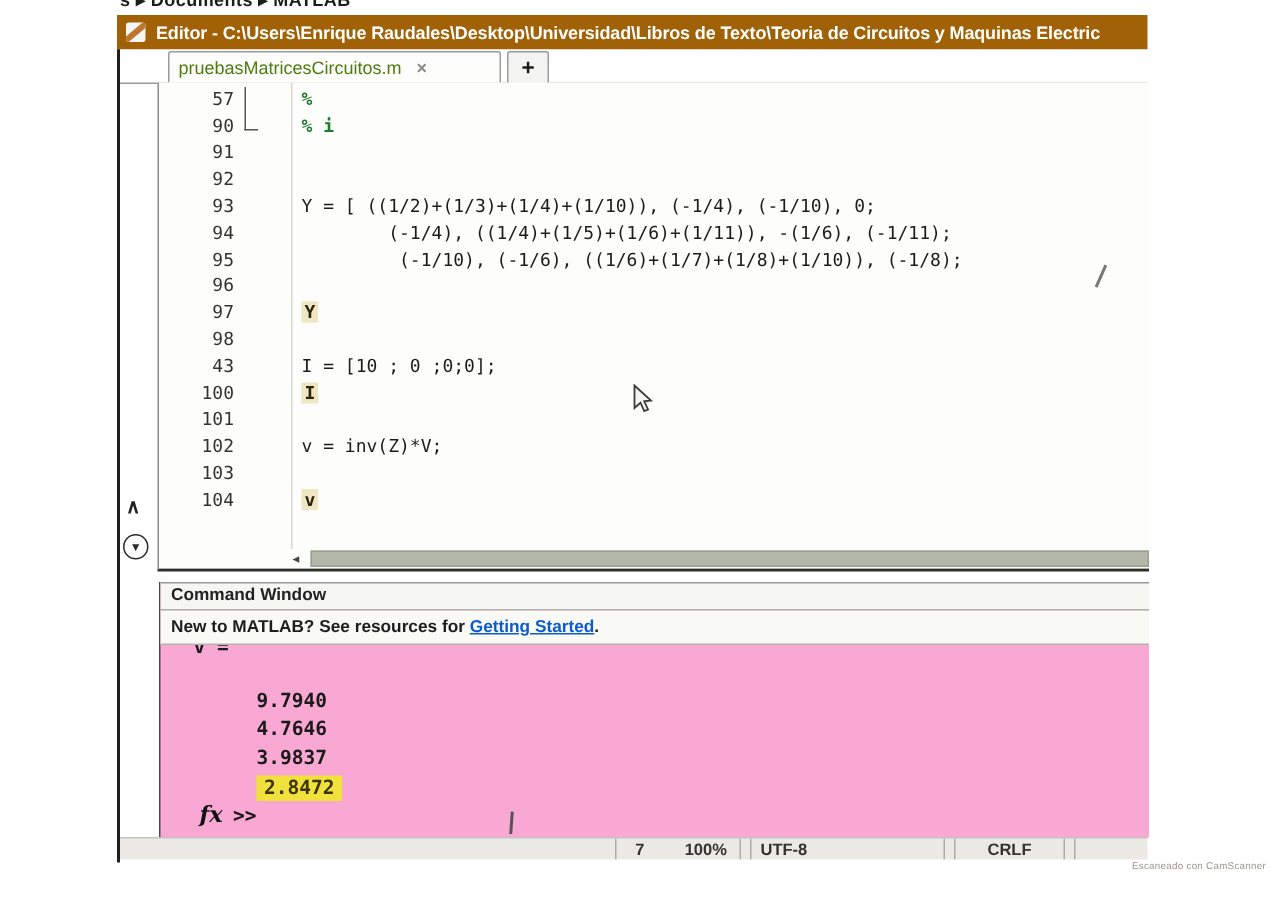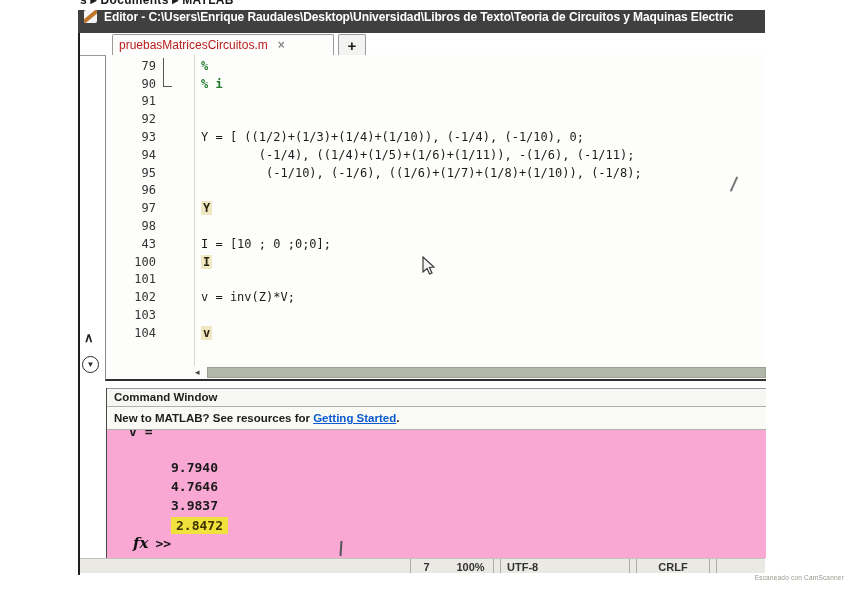--- a/index.html
+++ b/index.html
@@ -8,35 +8,35 @@
 
   
   .breadcrumb{position:absolute;left:80px;top:-7px;font-size:12px;font-weight:700;
               color:#1c1c1c;letter-spacing:.3px;white-space:nowrap;}
 
   
   .window{position:absolute;left:78px;top:10px;width:687px;height:562px;background:#ffffff;}
   .window .left-edge{position:absolute;left:0;top:0;width:2px;height:565px;background:#1f1f1f;}
 
   
-  .titlebar{position:absolute;left:0;top:0;width:687px;height:23px;background:#404040;
-            display:flex;align-items:flex-start;overflow:hidden;}
+  .titlebar{position:absolute;left:0;top:0;width:687px;height:23px;background:#a16207;
+            display:flex;align-items:center;overflow:hidden;}
   .doc-icon{position:relative;width:13px;height:13px;margin:0 7px 0 6px;background:#f5f5f5;
             border-radius:2px;flex:0 0 auto;overflow:hidden;}
   .doc-icon::after{content:"";position:absolute;left:-3px;top:4px;width:20px;height:4px;
             background:#c0762a;transform:rotate(-40deg);}
   .title-text{color:#ffffff;font-size:12px;font-weight:600;white-space:nowrap;letter-spacing:-0.1px;}
 
   
   .tabbar{position:absolute;left:2px;top:23px;width:685px;height:22px;background:#ffffff;
           border-bottom:1px solid #9a9a9a;}
   .tab{position:absolute;left:32px;top:1px;height:21px;width:222px;background:#fdfdfc;
        border:1px solid #9a9a9a;border-bottom:none;border-radius:2px 2px 0 0;
        display:flex;align-items:center;padding:0 6px;box-sizing:border-box;}
-  .tab-label{font-size:12px;color:#b91c1c;white-space:nowrap;}
+  .tab-label{font-size:12px;color:#4d7c0f;white-space:nowrap;}
   .tab-close{margin-left:10px;font-size:12px;color:#8a8a8a;font-weight:700;cursor:default;}
   .tab-plus{position:absolute;left:258px;top:1px;height:21px;width:26px;background:#f3f3f1;
        border:1px solid #9a9a9a;border-bottom:none;border-radius:2px 2px 0 0;
        display:flex;align-items:center;justify-content:center;font-size:15px;font-weight:700;color:#1a1a1a;}
 
   
   .editor{position:absolute;left:27px;top:45px;width:660px;height:324px;background:#fdfdfb;
           border-left:1px solid #8a8a8a;border-bottom:2px solid #2e2e2e;overflow:hidden;}
   .gutter-divider{position:absolute;left:88px;top:0;width:1px;height:311px;background:#d8d8d3;}
   #code-lines{position:absolute;left:0;top:2px;width:100%;}
@@ -127,21 +127,21 @@
         <span class="tab-close">×</span>
       </div>
       <div class="tab-plus">+</div>
     </div>
 
     <div class="editor">
       <div class="gutter-divider"></div>
       <div class="fold-bracket"></div>
       <div id="code-lines">
           <div class="cl">
-            <span class="ln">79</span>
+            <span class="ln">57</span>
             <span class="code comment">%</span>
           </div>
           <div class="cl">
             <span class="ln">90</span>
             <span class="code comment">% i</span>
           </div>
           <div class="cl">
             <span class="ln">91</span>
             <span class="code plain"></span>
           </div>

